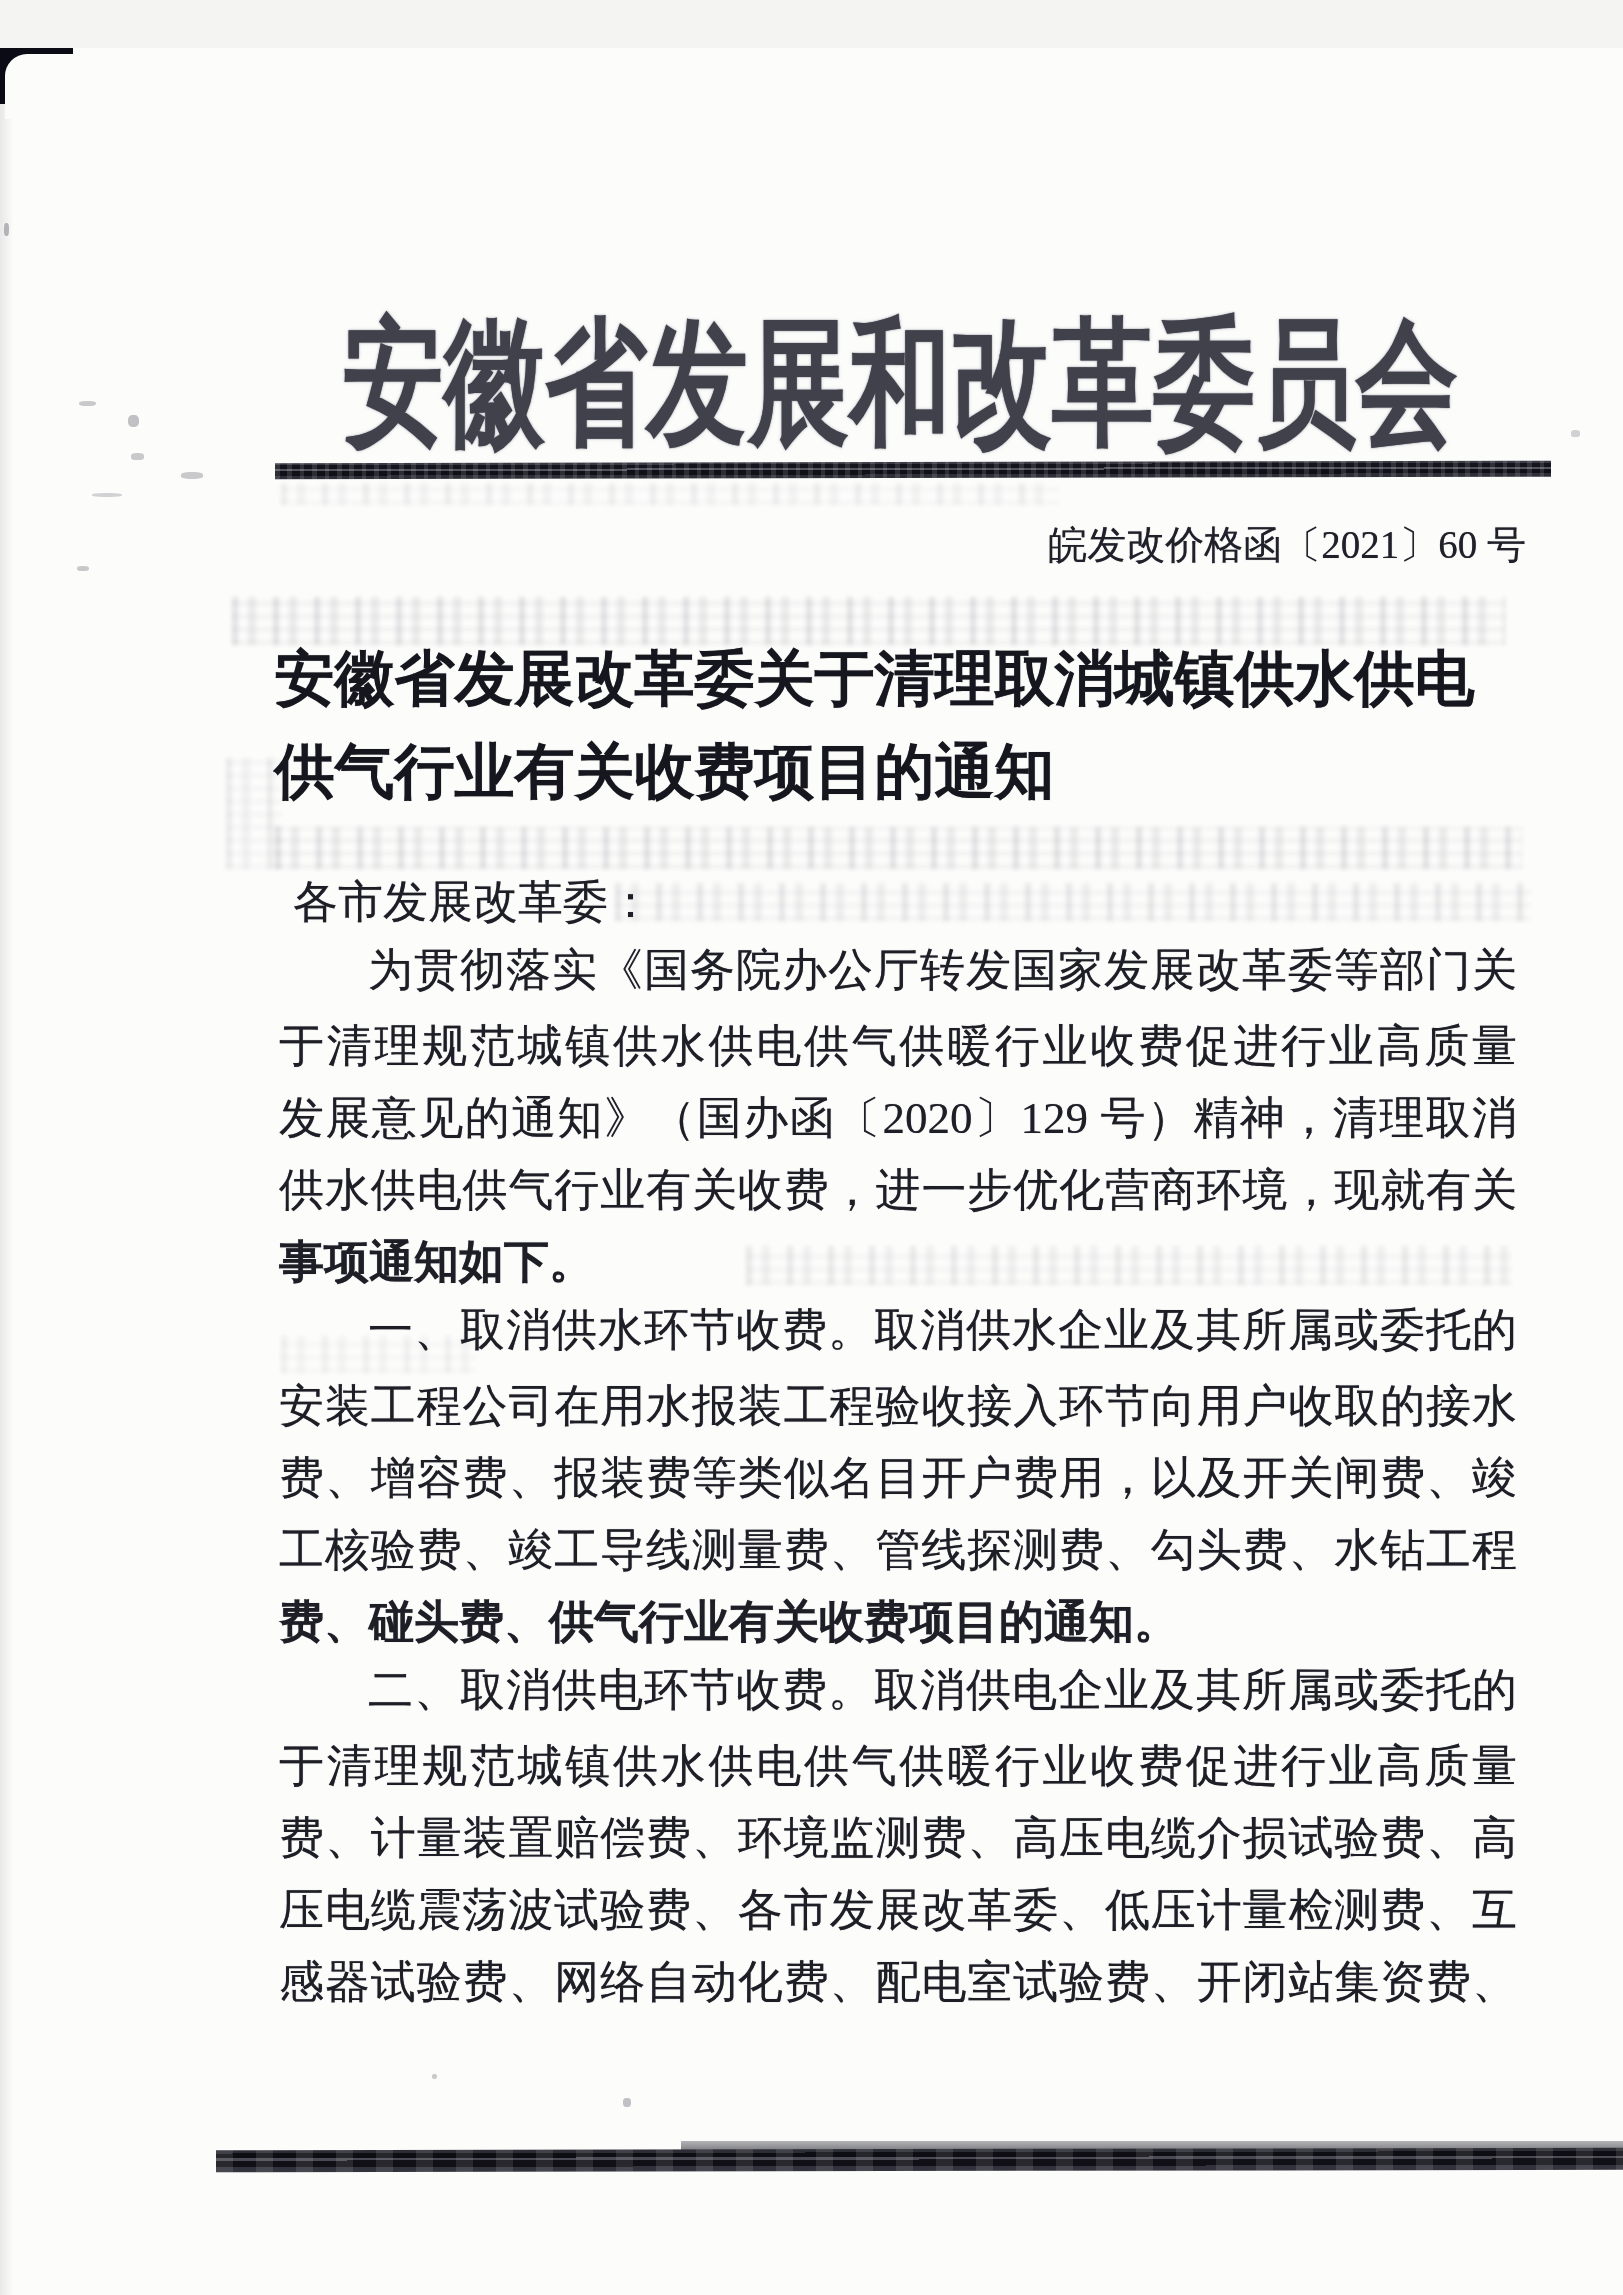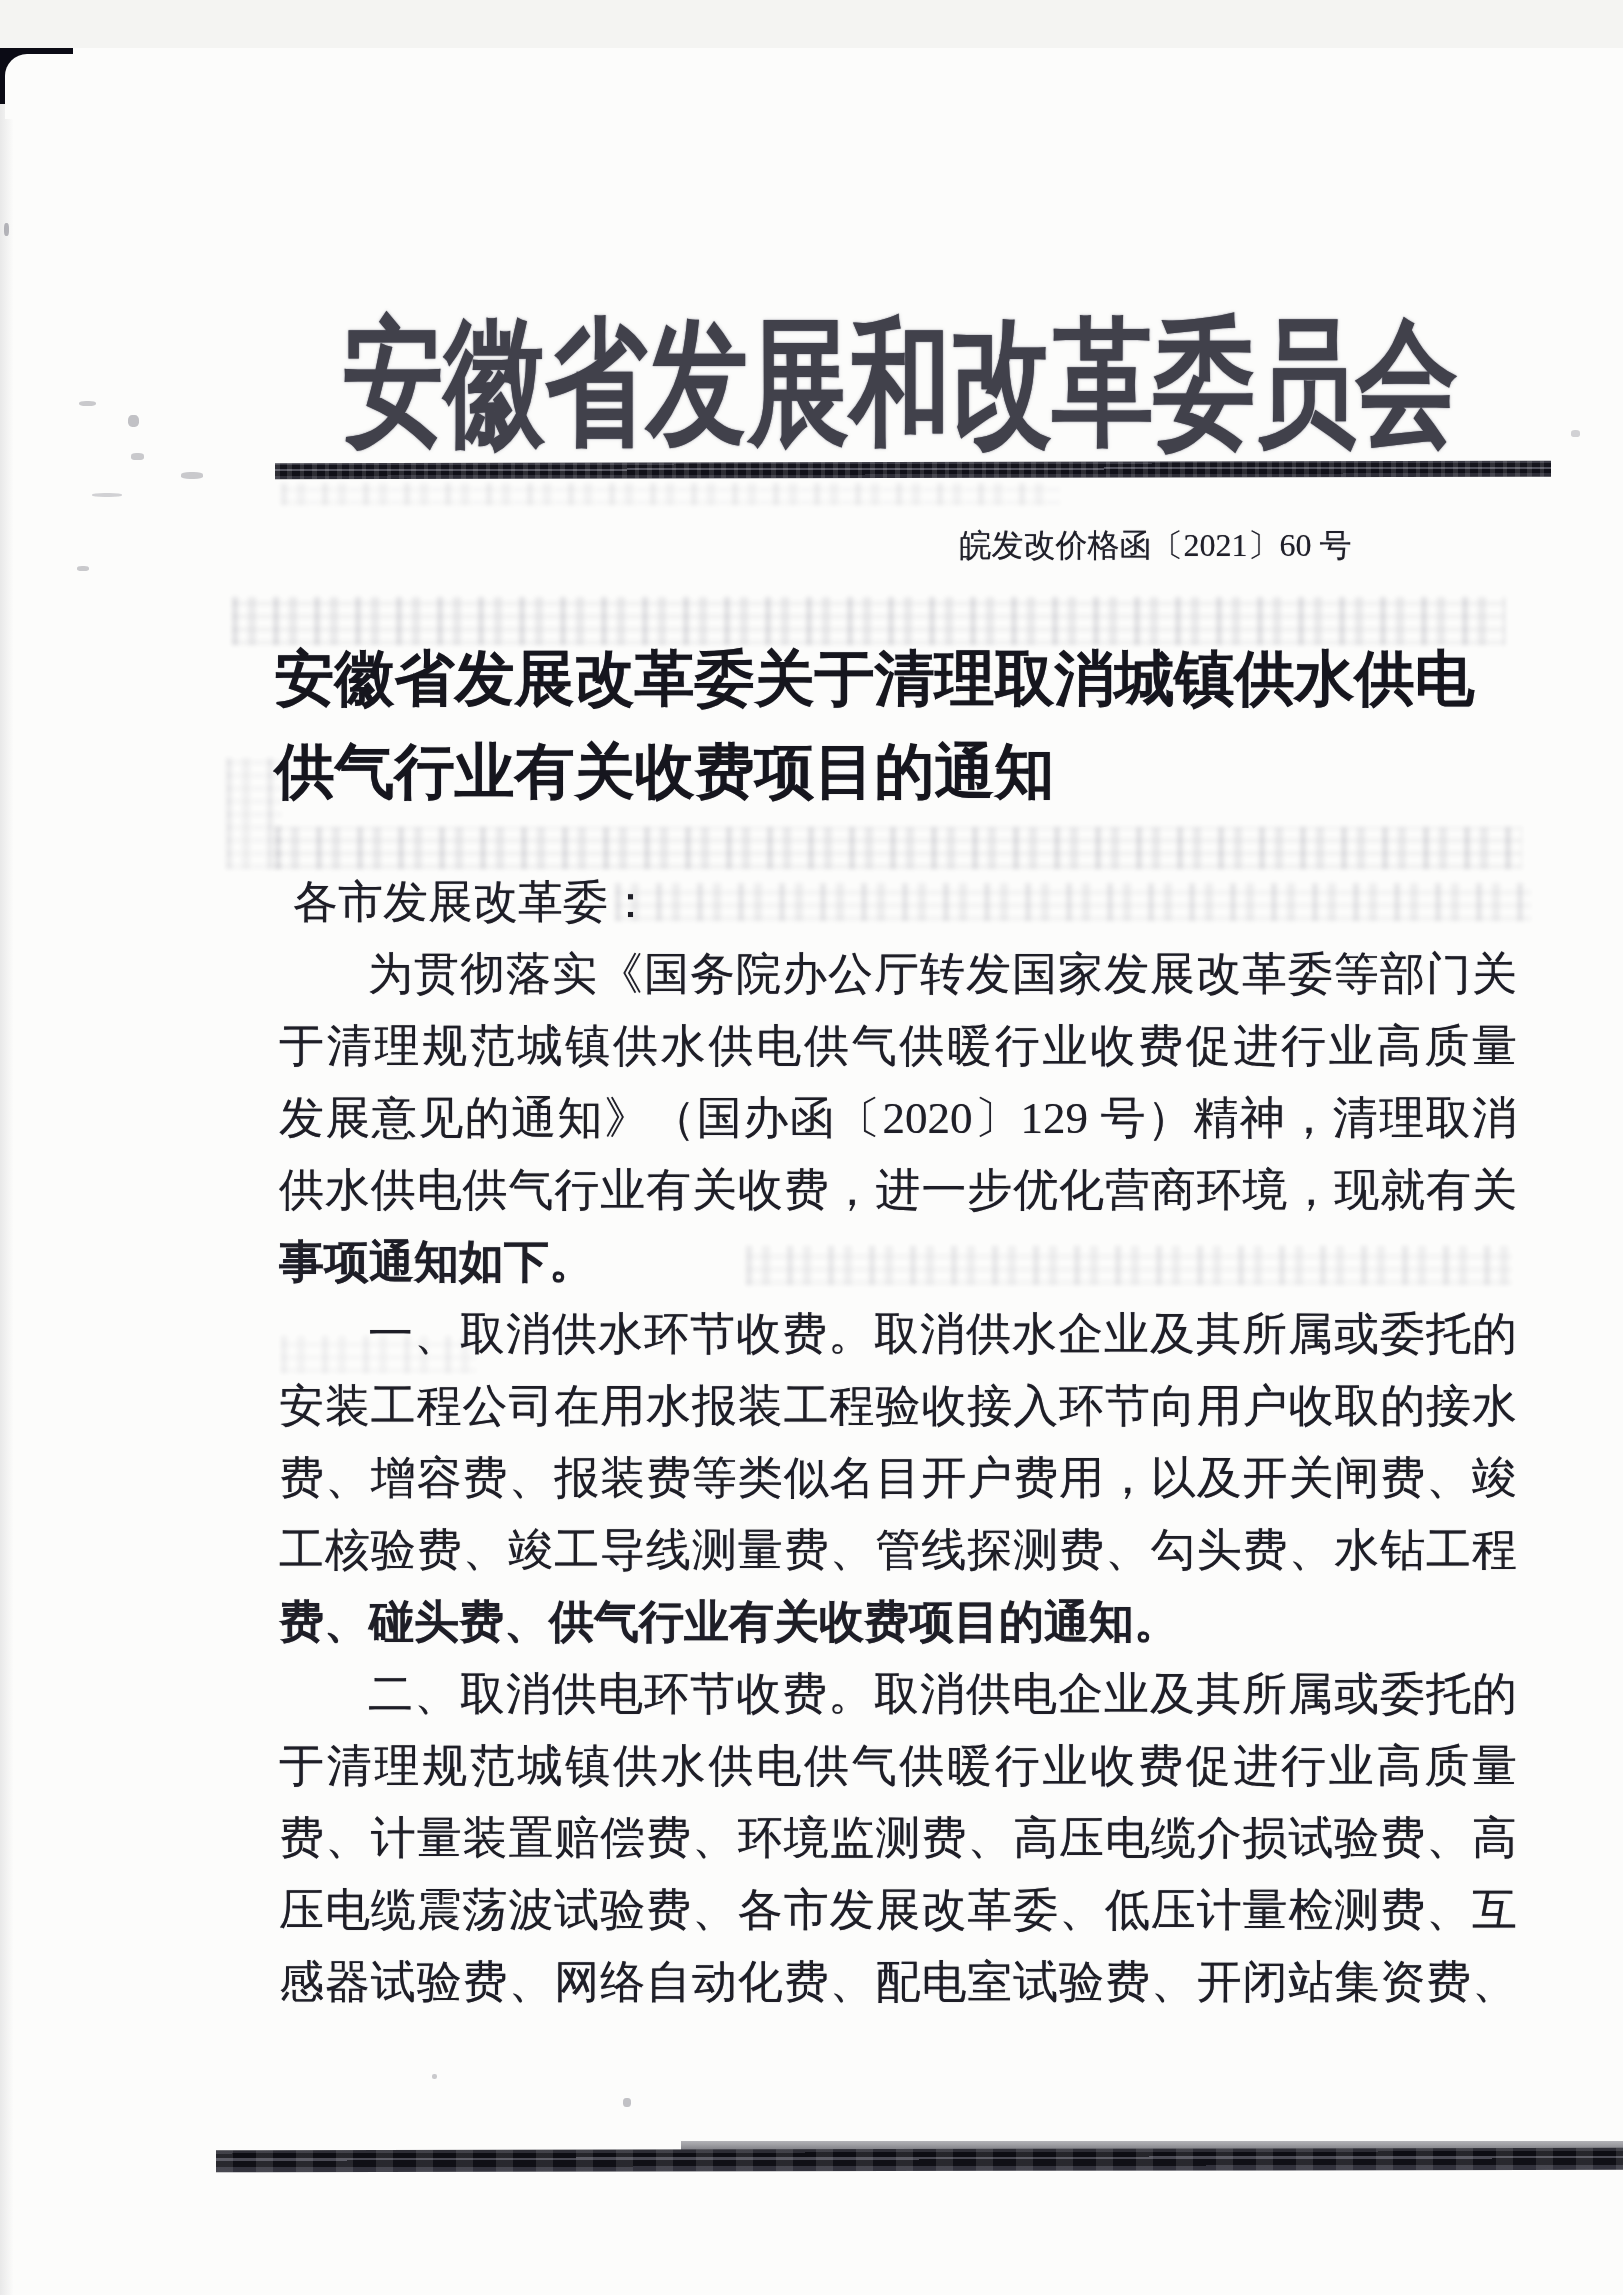--- a/index.html
+++ b/index.html
@@ -36,22 +36,22 @@
   }
   .header-rule {
     position: absolute; left: 275px; top: 414px; width: 1276px; height: 15.7px;
     background:
       repeating-linear-gradient(90deg, rgba(255,255,255,0.12) 0 4.6px, rgba(0,0,0,0) 4.6px 12.4px),
       linear-gradient(180deg, #3a3a44 0 2px, #14141c 2px 5.9px, #555560 5.9px 7.9px, #101018 7.9px 12.4px, #2e2e38 12.4px 15.7px);
     transform: rotate(-0.12deg);
   }
   .doc-number {
     position: absolute; top: 473px; left: 785px; width: 741px;
-    text-align: center;
-    font-size: 32px; line-height: 48px;
+    text-align: right;
+    font-size: 39px; line-height: 48px;
     color: #20202a;
   }
 
   
   .notice-title {
     position: absolute; top: 585px; left: 916px;
     transform: translateX(-50%);
     width: 1283px;
     font-size: 60px; line-height: 93px;
     font-weight: bold;
@@ -62,21 +62,21 @@
   
   .body-block { position: absolute; left: 279px; width: 1238px; color: #1e1e27; }
   .bline {
     height: 72px; line-height: 72px;
     font-size: 45px;
     text-align: justify; text-align-last: justify;
     text-justify: inter-character;
     white-space: nowrap;
   }
   .bline.short { text-align-last: left; font-weight: bold; }
-  .bline.indent { padding-left: 89px; }
+  .bline.indent { padding-left: 89px; font-family: Liberation Mono, monospace; }
   .salutation {
     position: absolute; left: 293px; top: 818px;
     font-size: 45px; line-height: 72px; color: #1e1e27;
   }
 
   
   .corner-shadow { position: absolute; top: 0; left: 0; width: 73px; height: 56px; background: #0b0b15; }
   .corner-shadow::after {
     content: ""; position: absolute; top: 5.9px; left: 4.6px;
     width: 85px; height: 65px;

